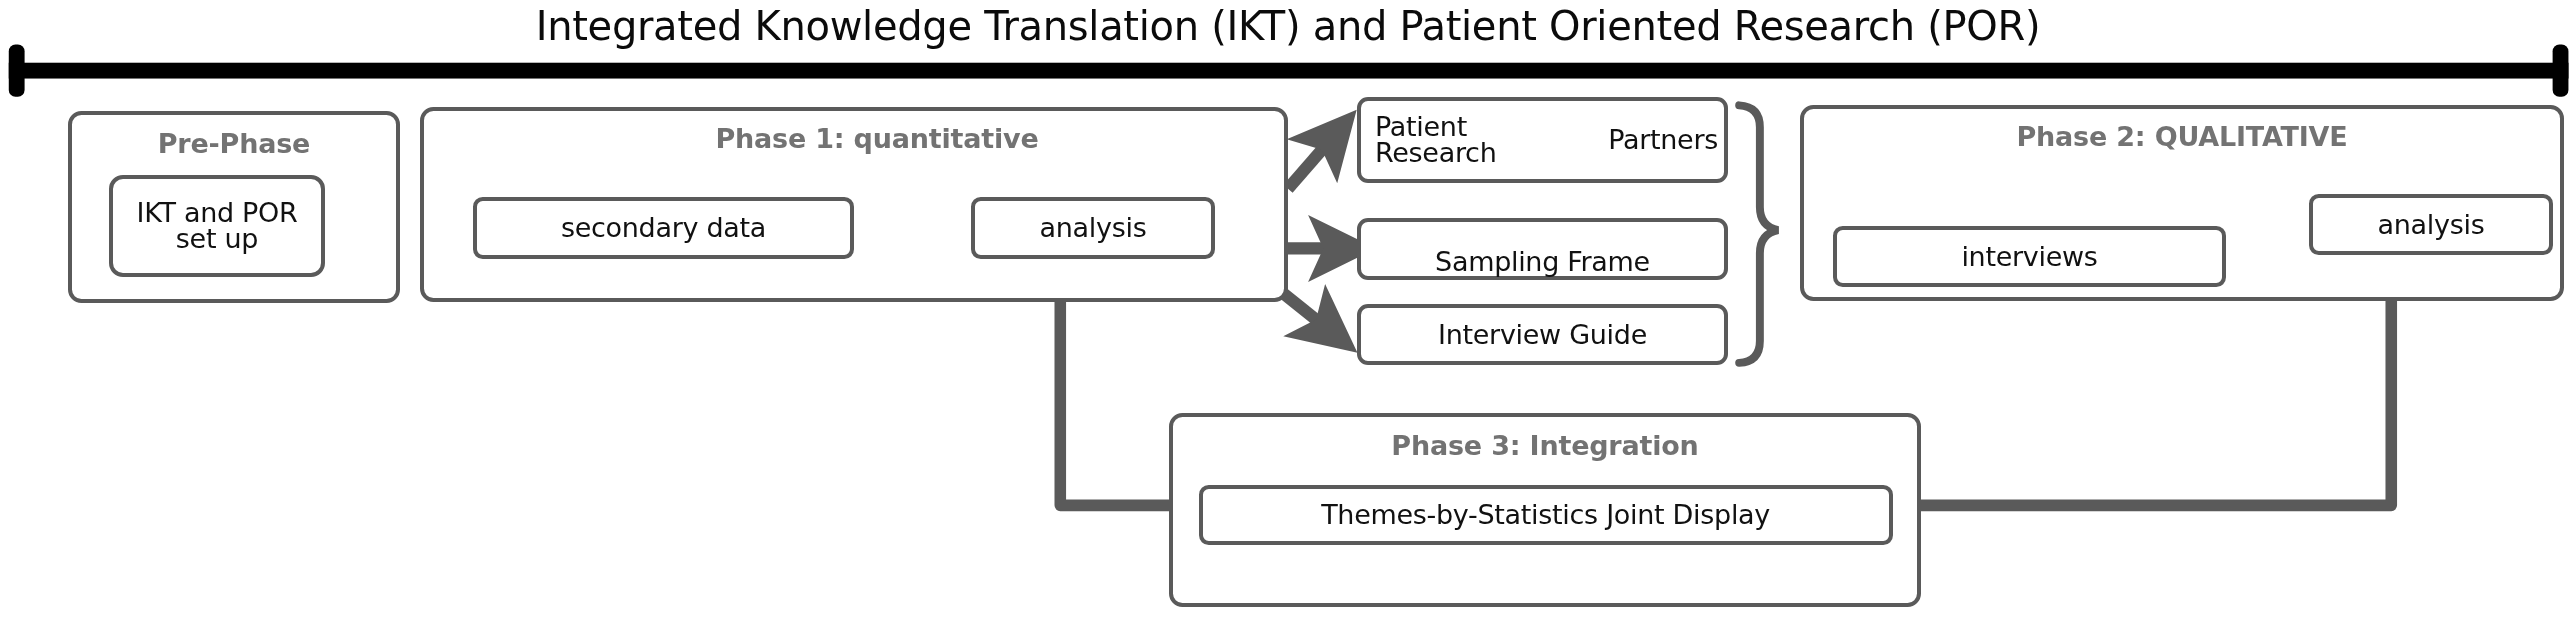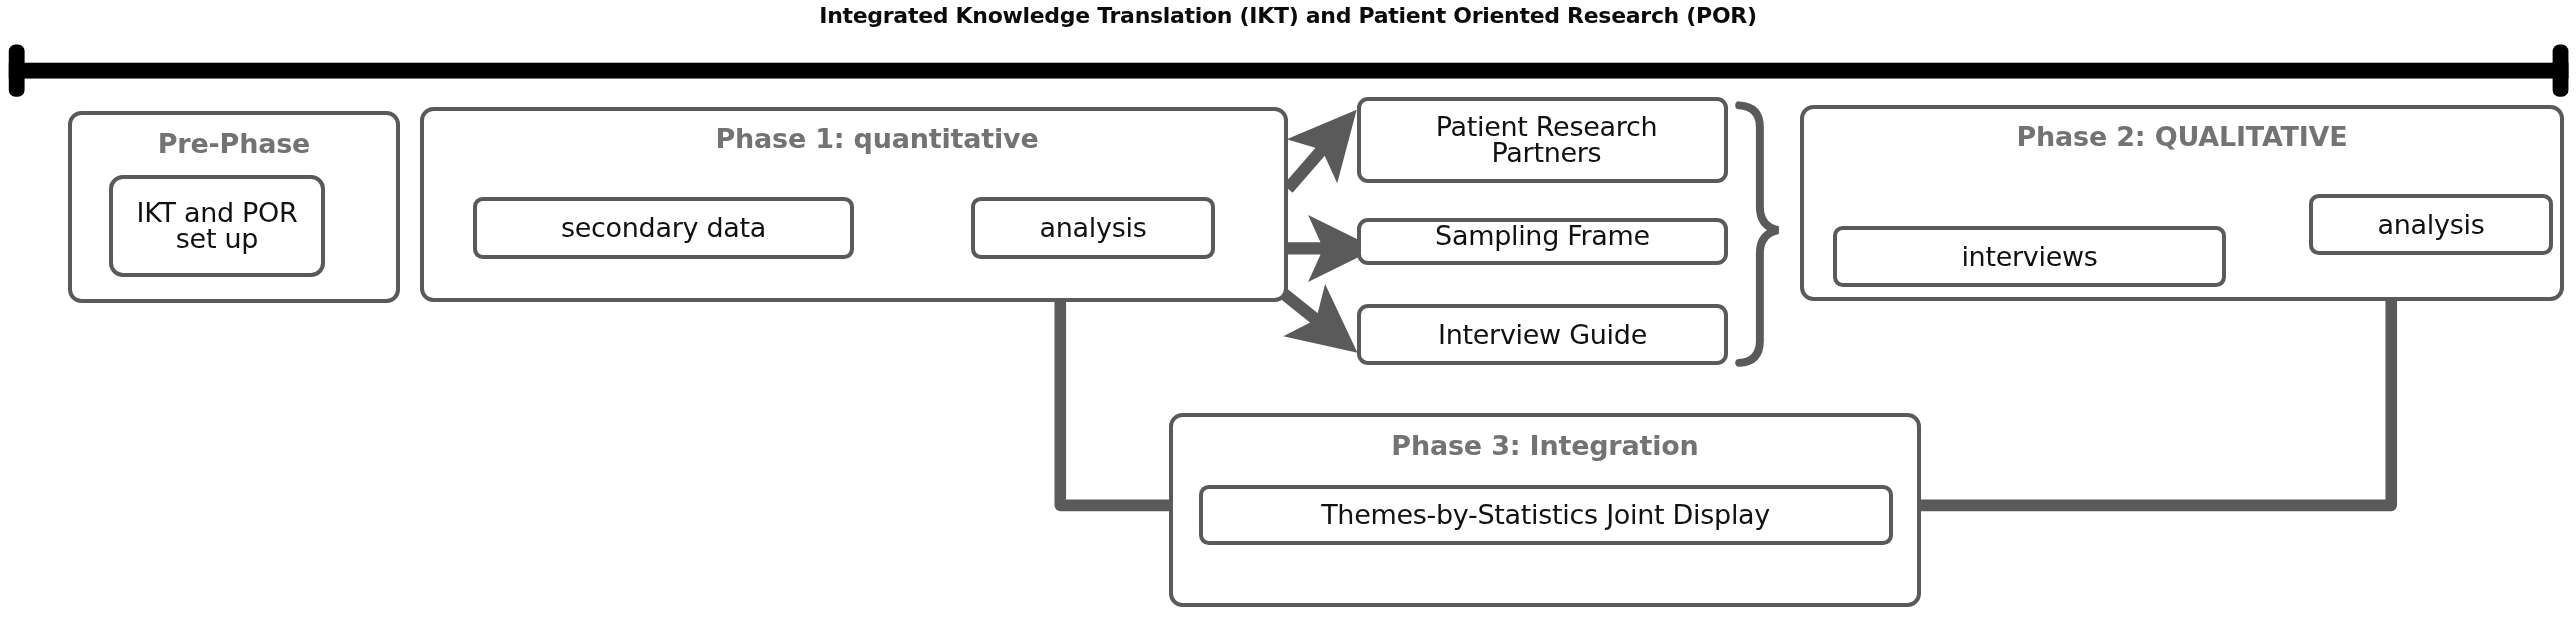--- a/index.html
+++ b/index.html
@@ -22,22 +22,22 @@
     height: 618px;
   }
 
   
   .title-text {
     position: absolute;
     left: 0;
     top: 3px;
     width: 2576px;
     text-align: center;
-    font-size: 22px;
-    font-weight: 700;
+    font-size: 40px;
+    font-weight: 400;
     color: #0b0b0b;
     letter-spacing: -0.3px;
     white-space: nowrap;
   }
 
   
   .box {
     position: absolute;
     box-sizing: border-box;
     background: #ffffff;
@@ -143,27 +143,27 @@
     <div class="phase-title" style="left:0; top:12px; width:100%;padding-left:23px;">Phase 1: quantitative</div>
     <div class="inner-box" style="left:49px; top:86px; width:381px; height:62px;">
       <span class="node-label">secondary data</span>
     </div>
     <div class="inner-box" style="left:547px; top:86px; width:244px; height:62px;">
       <span class="node-label">analysis</span>
     </div>
   </div>
 
   <div class="box" style="left:1357px; top:97px; width:371px; height:86px; border-radius:11px;
-              display:flex; flex-direction:column; align-items:center; justify-content:center;padding-left:8px;">
+              display:flex; flex-direction:row; align-items:center; justify-content:center;padding-left:8px;">
     <span class="node-label two-line">Patient Research</span>
     <span class="node-label two-line">Partners</span>
   </div>
 
-  <div class="box" style="left:1357px; top:218px; width:371px; height:47px; border-radius:11px;
-              display:flex; align-items:flex-start; justify-content:center;">
+  <div class="box" style="left:1357px; top:218px; width:371px; height:62px; border-radius:11px;
+              display:flex; align-items:flex-end; justify-content:center;">
     <span class="node-label">Sampling Frame</span>
   </div>
 
   <div class="box" style="left:1357px; top:304px; width:371px; height:61px; border-radius:11px;
               display:flex; align-items:center; justify-content:center;">
     <span class="node-label">Interview Guide</span>
   </div>
 
   <div class="box" style="left:1800px; top:105px; width:764px; height:196px;">
     <div class="phase-title" style="left:0; top:12px; width:100%;">Phase 2: QUALITATIVE</div>

